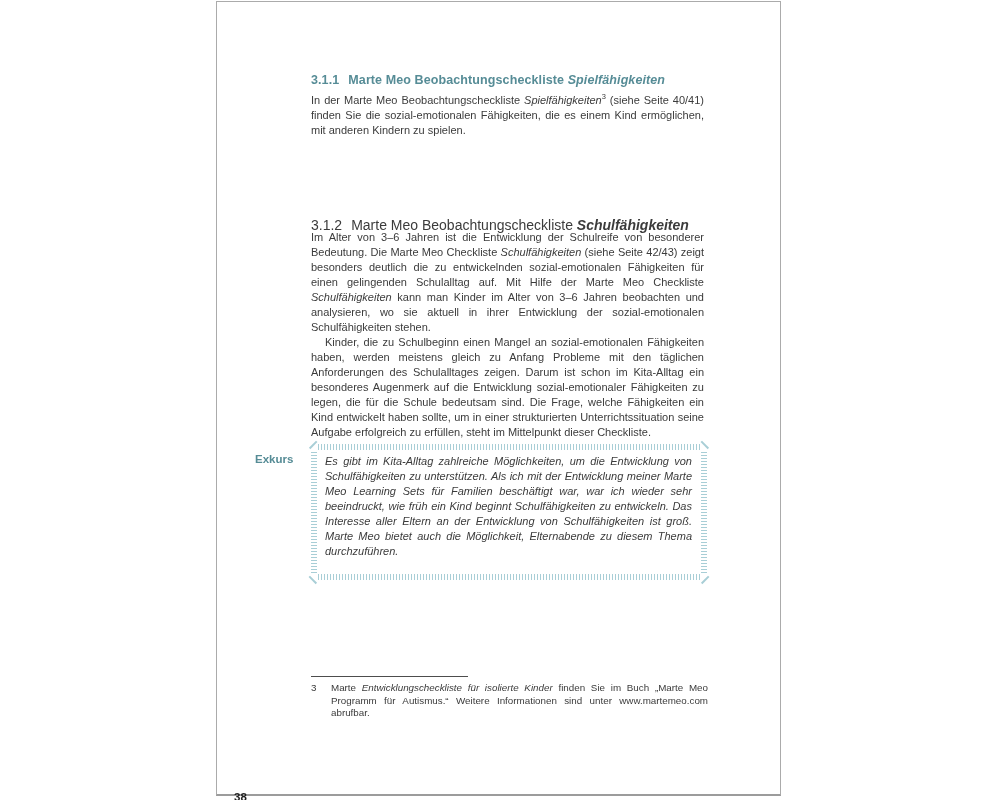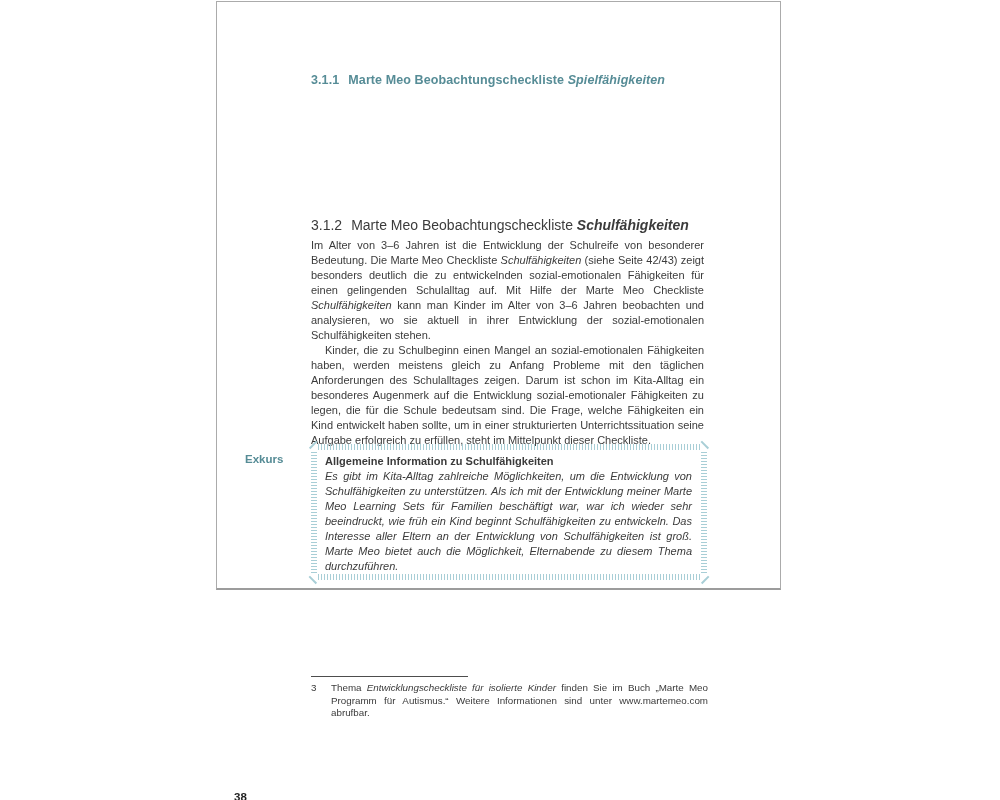--- a/index.html
+++ b/index.html
@@ -6,21 +6,21 @@
   body {
     width: 1000px; height: 800px;
     background: #ffffff;
     font-family: "Liberation Sans", sans-serif;
     position: relative;
     -webkit-font-smoothing: antialiased;
   }
   .page {
     position: absolute;
     left: 216px; top: 1px;
-    width: 565px; height: 589px;
+    width: 565px; height: 795px;
     background: #ffffff;
     border: 1px solid #ababab;
     border-bottom: 2px solid #9c9c9c;
     box-sizing: border-box;
   }
   .abs { position: absolute; }
 
   
   .h-main {
     left: 94px; top: 63px; width: 400px;
@@ -38,28 +38,28 @@
   .h-main .hemph { font-style: italic; }
 
   
   .textblock {
     left: 94px; width: 393px;
     font-size: 11px; line-height: 15px;
     color: #3b3b3b;
     text-align: justify;
   }
   .tb1 { top: 91px; }
-  .tb2 { top: 236px; }
+  .tb2 { top: 228px; }
   .textblock p { margin: 0; }
   .textblock p.indent { text-indent: 14px; }
   sup.fnref { font-size: 7.5px; vertical-align: super; line-height: 0; }
 
   
   .exkurs-label {
-    left: 28px; top: 451px;
+    left: 38px; top: 451px;
     font-size: 11.5px; font-weight: bold;
     color: #568c96;
   }
 
   
   .exkurs-box {
     left: 94px; top: 442px;
     width: 396px; height: 136px;
   }
   .hatch-h {
@@ -124,20 +124,21 @@
   i { font-style: italic; }
 </style>
 </head>
 <body>
 
 <div class="page">
 
   <h1 class="abs h-main"><span class="hnum">3.1.1</span><span>Marte Meo Beobachtungscheckliste </span><span class="hemph">Spielfähigkeiten</span></h1>
 
   <div class="abs textblock tb1">
+    <p><span>In der Marte Meo Beobachtungscheckliste </span><i>Spielfähigkeiten</i><sup class="fnref">3</sup><span> (siehe Seite 40/41) finden Sie die sozial-emotionalen Fähigkeiten, die es einem Kind ermöglichen, mit anderen Kindern zu spielen.</span></p>
   </div>
 
   <h2 class="abs h-sub"><span class="hnum">3.1.2</span><span>Marte Meo Beobachtungscheckliste </span><span class="hemph">Schulfähigkeiten</span></h2>
 
   <div class="abs textblock tb2">
     <p><span>Im Alter von 3–6 Jahren ist die Entwicklung der Schulreife von besonderer Bedeutung. Die Marte Meo Checkliste </span><i>Schulfähigkeiten</i><span> (siehe Seite 42/43) zeigt besonders deutlich die zu entwickelnden sozial-emotionalen Fähigkeiten für einen gelingenden Schulalltag auf. Mit Hilfe der Marte Meo Checkliste </span><i>Schulfähigkeiten</i><span> kann man Kinder im Alter von 3–6 Jahren beobachten und analysieren, wo sie aktuell in ihrer Entwicklung der sozial-emotionalen Schulfähigkeiten stehen.</span></p>
     <p class="indent">Kinder, die zu Schulbeginn einen Mangel an sozial-emotionalen Fähigkeiten haben, werden meistens gleich zu Anfang Probleme mit den täglichen Anforderungen des Schulalltages zeigen. Darum ist schon im Kita-Alltag ein besonderes Augenmerk auf die Entwicklung sozial-emotionaler Fähigkeiten zu legen, die für die Schule bedeutsam sind. Die Frage, welche Fähigkeiten ein Kind entwickelt haben sollte, um in einer strukturierten Unterrichtssituation seine Aufgabe erfolgreich zu erfüllen, steht im Mittelpunkt dieser Checkliste.</p>
   </div>
 
   <div class="abs exkurs-label">Exkurs</div>
@@ -145,27 +146,26 @@
   <div class="abs exkurs-box">
     <div class="hatch-h hatch-top"></div>
     <div class="hatch-h hatch-bottom"></div>
     <div class="hatch-v hatch-left"></div>
     <div class="hatch-v hatch-right"></div>
     <div class="curl curl-tl"></div>
     <div class="curl curl-tr"></div>
     <div class="curl curl-bl"></div>
     <div class="curl curl-br"></div>
     <div class="exkurs-content">
-      <p class="exkurs-title">Allgemeine Information zu Schulfähigkeiten</p>
       <p class="exkurs-body">Es gibt im Kita-Alltag zahlreiche Möglichkeiten, um die Entwicklung von Schulfähigkeiten zu unterstützen. Als ich mit der Entwicklung meiner Marte Meo Learning Sets für Familien beschäftigt war, war ich wieder sehr beeindruckt, wie früh ein Kind beginnt Schulfähigkeiten zu entwickeln. Das Interesse aller Eltern an der Entwicklung von Schulfähigkeiten ist groß. Marte Meo bietet auch die Möglichkeit, Elternabende zu diesem Thema durchzuführen.</p>
     </div>
   </div>
 
   <div class="abs footnote-rule"></div>
 
   <div class="abs footnote">
     <span class="fn-num">3</span>
-    <span class="fn-text"><span>Thema </span><i>Entwicklungscheckliste für isolierte Kinder</i><span> finden Sie im Buch „Marte Meo Programm für Autismus.“ Weitere Informationen sind unter www.martemeo.com abrufbar.</span></span>
+    <span class="fn-text"><span>Marte </span><i>Entwicklungscheckliste für isolierte Kinder</i><span> finden Sie im Buch „Marte Meo Programm für Autismus.“ Weitere Informationen sind unter www.martemeo.com abrufbar.</span></span>
   </div>
 
   <div class="abs footer-pagenum">38</div>
 
 </div>
 
 </body></html>

